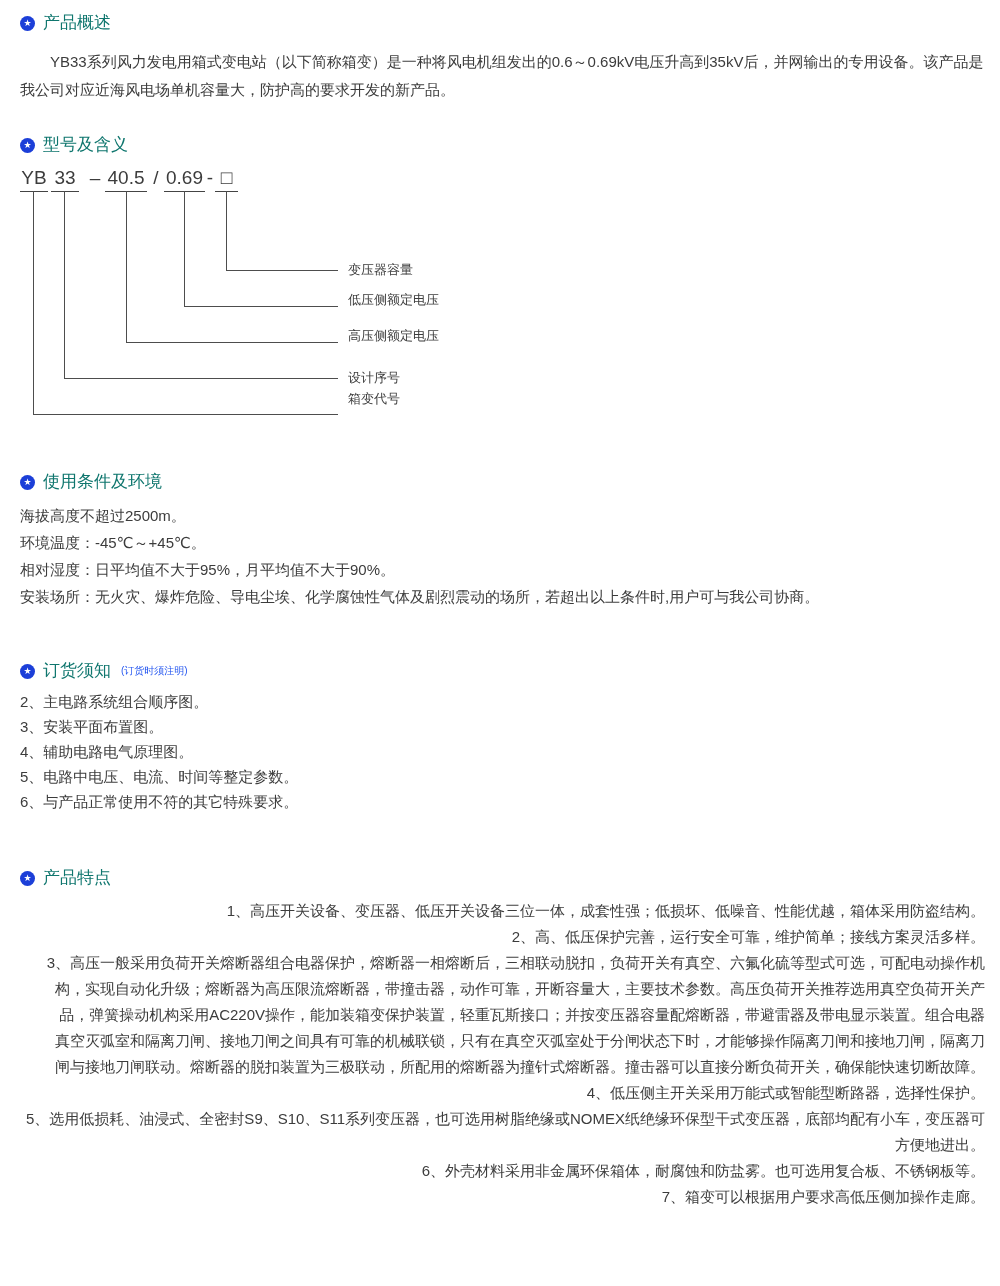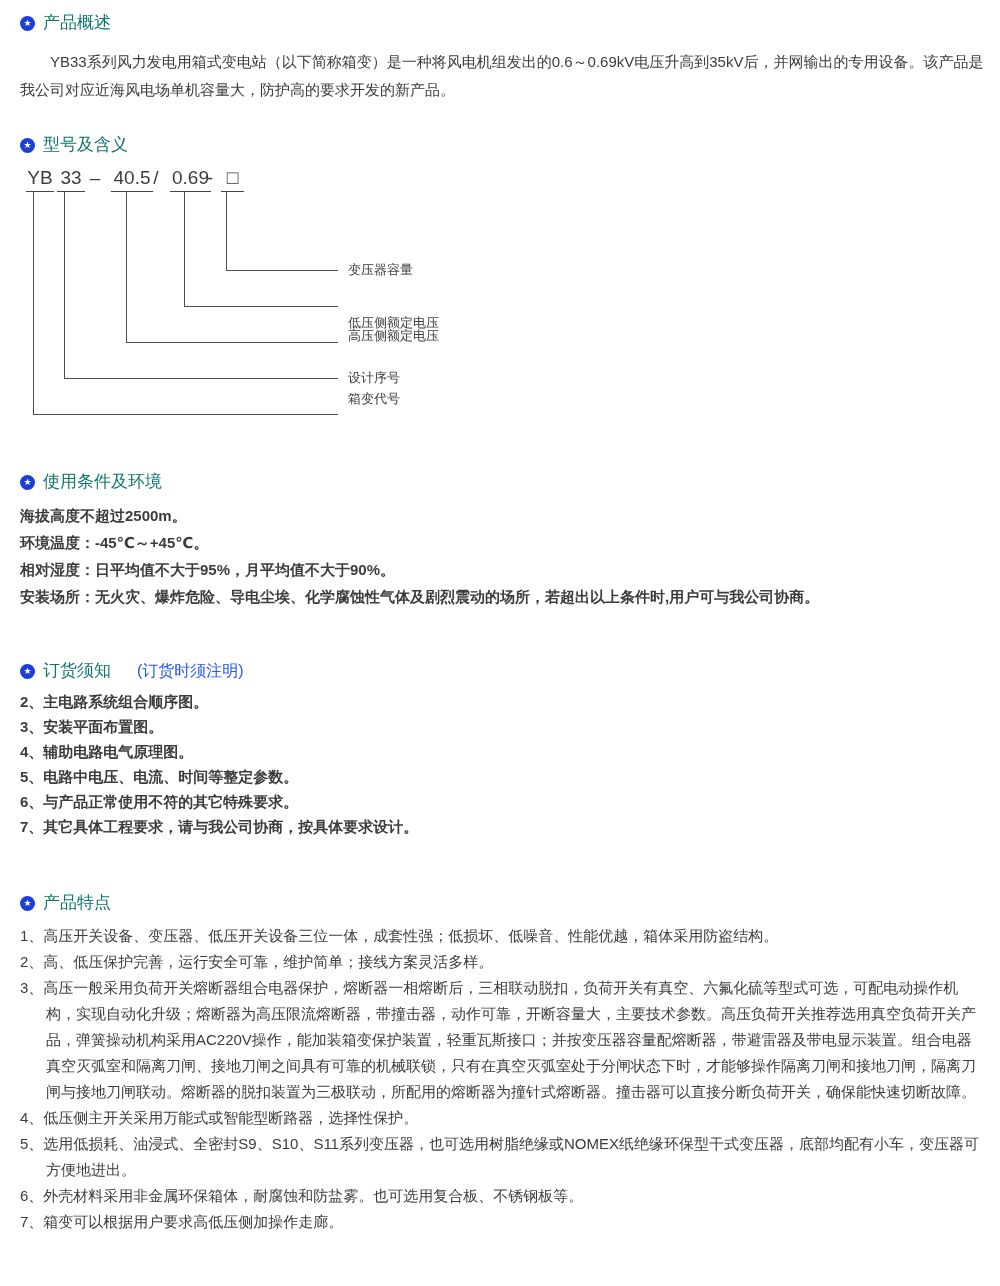--- a/index.html
+++ b/index.html
@@ -7,37 +7,37 @@
     width:1000px;height:1286px;background:#ffffff;
     font-family:"Liberation Sans","DejaVu Sans",sans-serif;
     color:#3c3c3c;font-size:15px;position:relative;overflow:hidden;
   }
   
   .sec-title{display:flex;align-items:center;gap:8px;margin:0 0 0 20px;height:22px;}
   .sec-icon{width:15px;height:15px;border-radius:50%;background:#1c3fd8;display:inline-flex;
     align-items:center;justify-content:center;flex:0 0 15px;}
   .sec-icon .star{color:#ffffff;font-size:9px;line-height:1;transform:translateY(-0.5px);}
   .t-text{color:#0f766e;font-size:17px;line-height:22px;}
-  .t-sub{color:#2456f0;font-size:16px;line-height:22px;margin-left:18px;}
+  .t-sub{color:#2456f0;font-size:10px;line-height:22px;margin-left:2px;}
   
   .para{margin:14px 15px 0 20px;line-height:28px;text-indent:2em;}
   
   .diagram{position:relative;height:280px;margin-top:8px;}
   .seg{position:absolute;top:2px;height:25px;text-align:center;font-size:19px;line-height:24px;color:#3c3c3c;}
-  .seg.u{border-bottom:1px solid #444;margin-left:6px;}
+  .seg.u{border-bottom:1px solid #444;}
   .vline{position:absolute;width:1px;background:#4d4d4d;}
   .hline{position:absolute;height:1px;background:#4d4d4d;}
   .dlabel{position:absolute;left:348px;height:18px;font-size:13px;line-height:18px;color:#3c3c3c;}
   
   .cond-list{margin:9px 15px 0 20px;line-height:27px;}
   
   .num-list{margin:7px 15px 0 20px;line-height:25px;}
-  .num-list .li, .cond-list .li{padding-left:26px;text-indent:-26px;font-weight:bold;}
+  .num-list .li, .cond-list .li{padding-left:26px;text-indent:-26px;}
   .cond-list .li{padding-left:0;text-indent:0;}
-  .feat-list{margin:9px 15px 0 20px;line-height:26px;}
+  .feat-list{margin:9px 15px 0 20px;line-height:26px;text-align:right;}
   .feat-list .li{padding-left:26px;text-indent:-26px;}
   .mt30{margin-top:30px;} .mt27{margin-top:27px;} .mt50{margin-top:50px;} .mt53{margin-top:53px;} .mt12{margin-top:12px;}
 </style>
 </head>
 <body>
 
 <div class="sec-title mt12">
   <span class="sec-icon">
       <span class="star">★</span>
     </span>
@@ -69,21 +69,21 @@
   <div class="vline" style="left:64px;top:27px;height:187px"></div>
   <div class="vline" style="left:33px;top:27px;height:223px"></div>
 
   <div class="hline" style="left:226px;top:106px;width:112px"></div>
   <div class="hline" style="left:184px;top:142px;width:154px"></div>
   <div class="hline" style="left:126px;top:178px;width:212px"></div>
   <div class="hline" style="left:64px;top:214px;width:274px"></div>
   <div class="hline" style="left:33px;top:250px;width:305px"></div>
 
   <span class="dlabel" style="top:97px">变压器容量</span>
-  <span class="dlabel" style="top:150px">低压侧额定电压</span>
+  <span class="dlabel" style="top:127px">低压侧额定电压</span>
   <span class="dlabel" style="top:163px">高压侧额定电压</span>
   <span class="dlabel" style="top:205px">设计序号</span>
   <span class="dlabel" style="top:226px">箱变代号</span>
 </div>
 
 <div class="sec-title mt27">
   <span class="sec-icon">
       <span class="star">★</span>
     </span>
   <span class="t-text">使用条件及环境</span>
@@ -101,21 +101,20 @@
     </span>
   <span class="t-text">订货须知</span>
   <span class="t-sub">(订货时须注明)</span>
 </div>
 <div class="num-list">
   <div class="li">2、主电路系统组合顺序图。</div>
   <div class="li">3、安装平面布置图。</div>
   <div class="li">4、辅助电路电气原理图。</div>
   <div class="li">5、电路中电压、电流、时间等整定参数。</div>
   <div class="li">6、与产品正常使用不符的其它特殊要求。</div>
-  <div class="li">7、其它具体工程要求，请与我公司协商，按具体要求设计。</div>
 </div>
 
 <div class="sec-title mt53">
   <span class="sec-icon">
       <span class="star">★</span>
     </span>
   <span class="t-text">产品特点</span>
 </div>
 <div class="feat-list">
   <div class="li">1、高压开关设备、变压器、低压开关设备三位一体，成套性强；低损坏、低噪音、性能优越，箱体采用防盗结构。</div>

